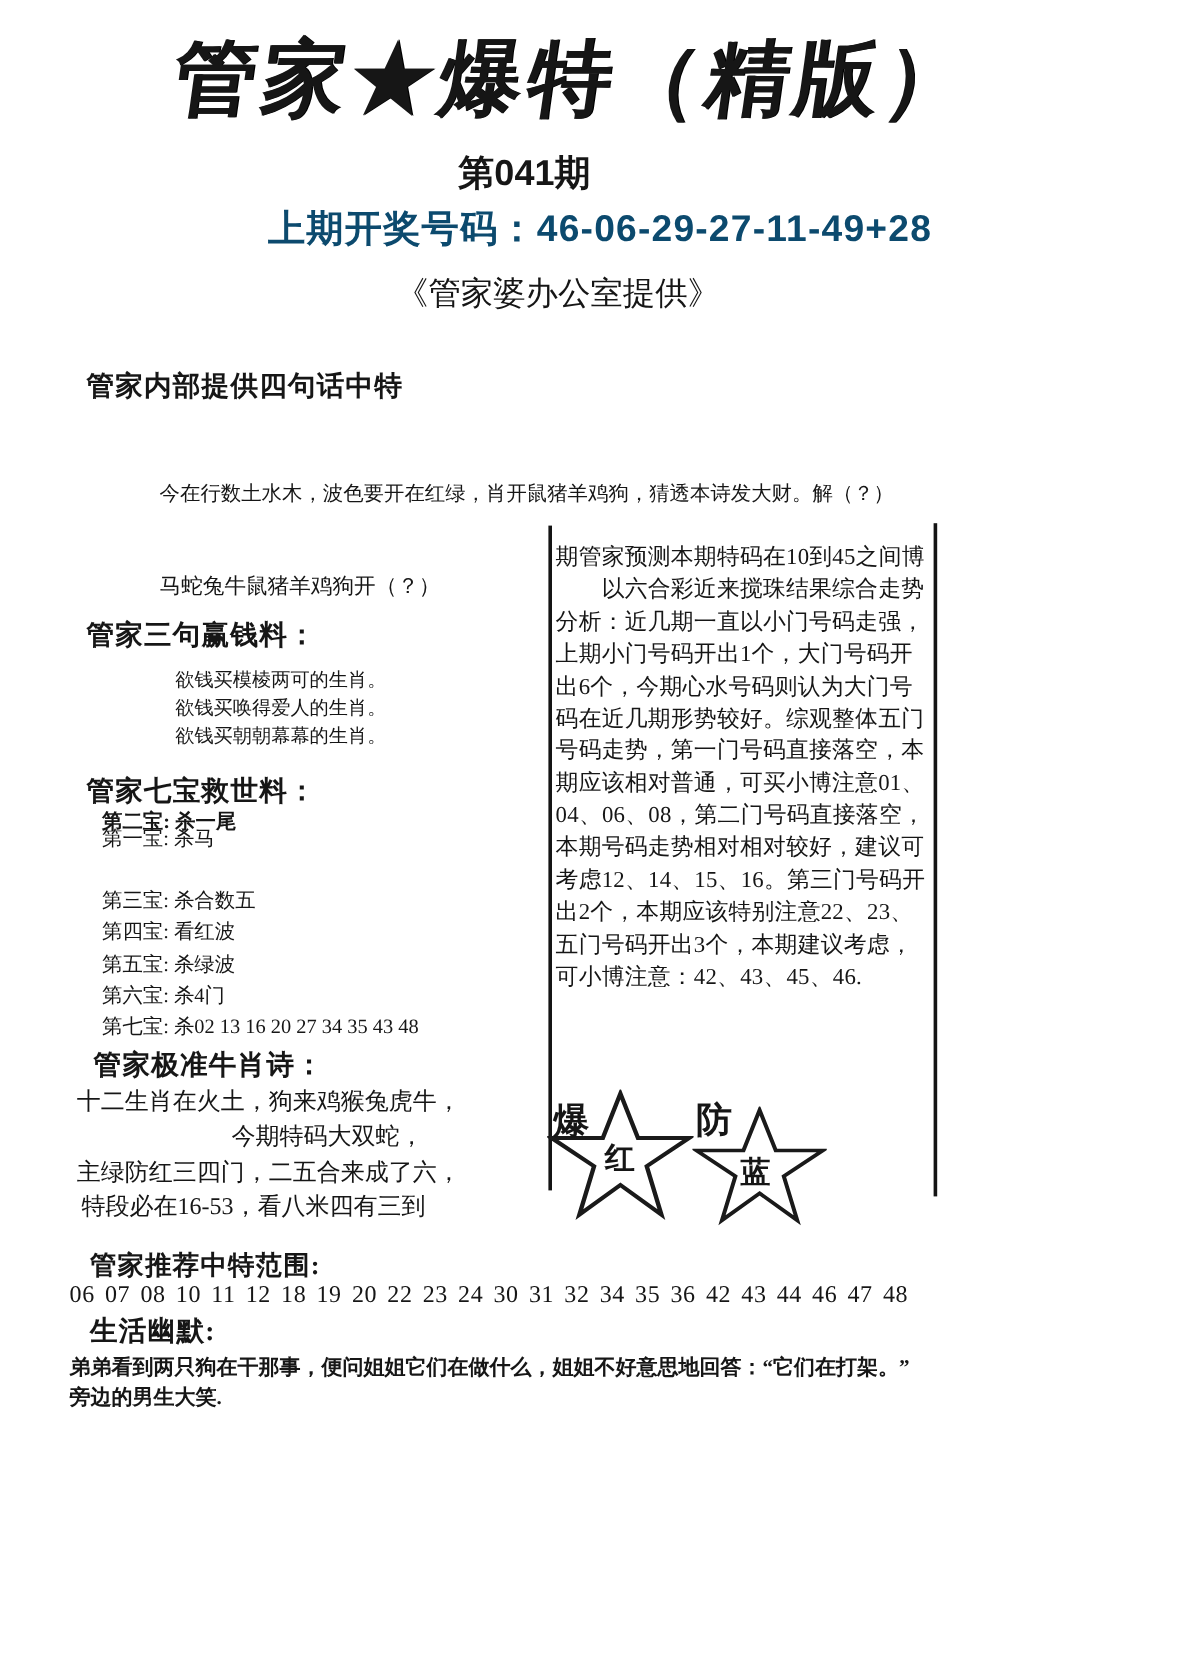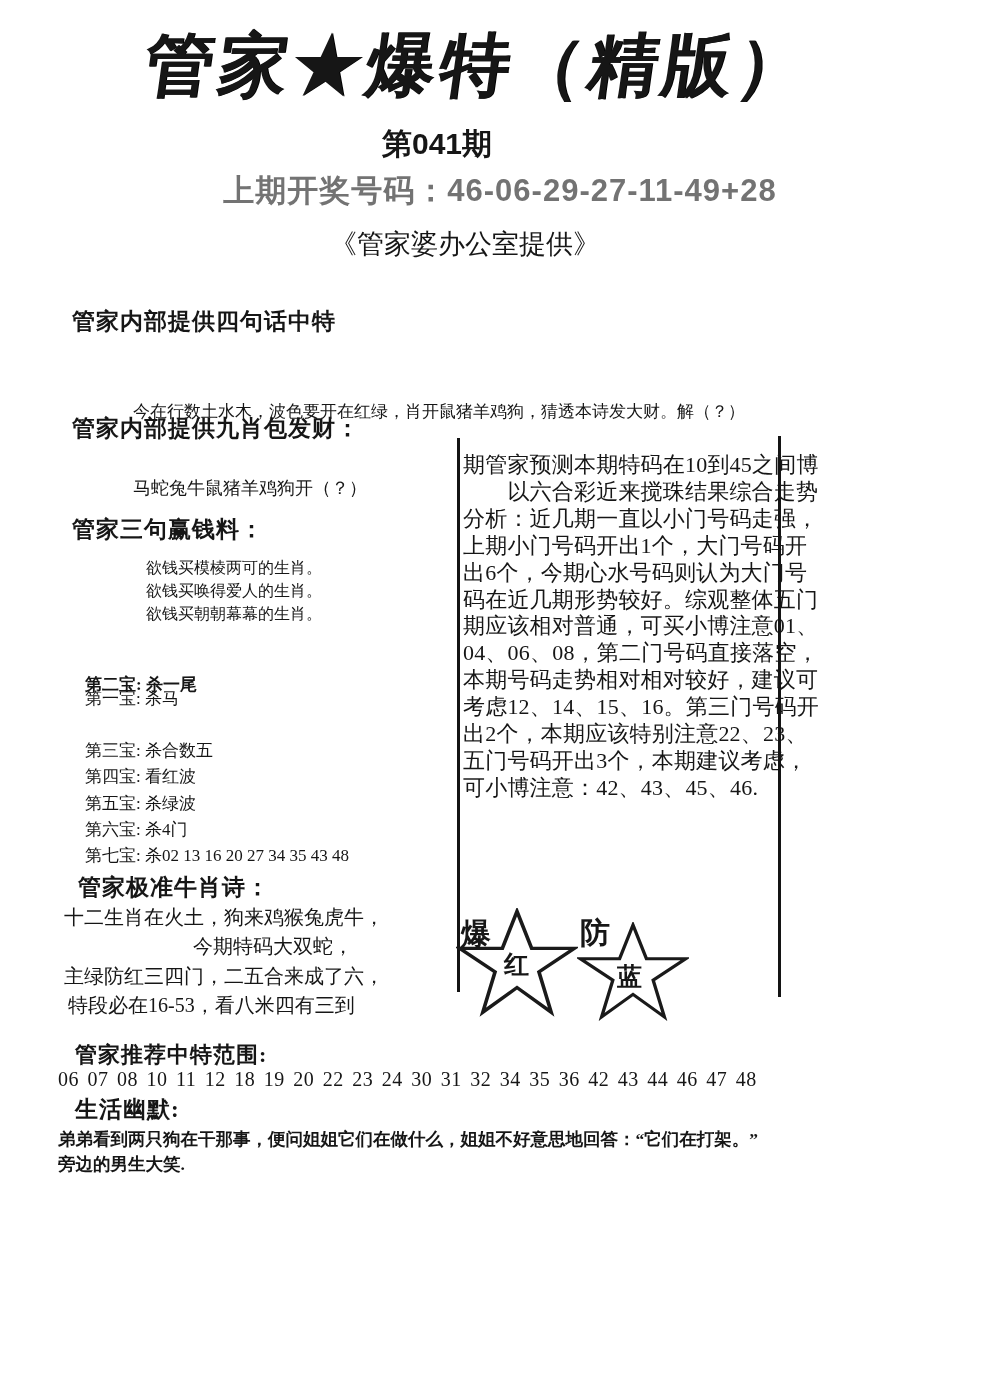--- a/index.html
+++ b/index.html
@@ -27,46 +27,46 @@
   .h1{font-size:23px;font-weight:700;letter-spacing:1px;}
   .body17{font-size:17px;}
   .body18{font-size:18px;}
   .body16{font-size:16px;line-height:22px;}
   .treasure{font-size:17px;line-height:26px;}
   .poemline{font-size:20px;}
   .numbers{font-size:20px;word-spacing:3px;letter-spacing:0.5px;}
   .joke{font-size:17.5px;font-weight:700;}
   
   .vrule{position:absolute;width:3px;background:#141414;}
-  .an-line{font-size:22px;line-height:26.9px;white-space:nowrap;letter-spacing:0.2px;}
+  .an-line{font-size:19px;line-height:26.9px;white-space:nowrap;letter-spacing:0.2px;}
   .star-label-big{font-size:30px;font-weight:700;z-index:3;}
   .star-label-small{font-size:25px;font-weight:700;z-index:3;}
   svg.star{position:absolute;z-index:2;}
 </style>
 </head>
 <body>
 
 <div class="sheet">
 
   <div class="abs main-title">管家★爆特（精版）</div>
   <div class="abs issue">第041期</div>
-  <div class="abs lastdraw" style="color:#737373;">上期开奖号码：46-06-29-27-11-49+28</div>
+  <div class="abs lastdraw" style="color:#0c4a6e;">上期开奖号码：46-06-29-27-11-49+28</div>
   <div class="abs provider">《管家婆办公室提供》</div>
 
   <div class="abs h1" style="top:306px;left:72px;">管家内部提供四句话中特</div>
   <div class="abs body17" style="top:372px;left:133px;margin-top:28px;">今在行数土水木，波色要开在红绿，肖开鼠猪羊鸡狗，猜透本诗发大财。解（？）</div>
 
-  <div class="abs h1" style="top:413px;left:72px;">管家内部提供九肖包发财：</div>
   <div class="abs body18" style="top:476px;left:133px;">马蛇兔牛鼠猪羊鸡狗开（？）</div>
 
   <div class="abs h1" style="top:514px;left:72px;">管家三句赢钱料：</div>
   <div class="abs body16" style="top:557px;left:146px;">欲钱买模棱两可的生肖。</div>
   <div class="abs body16" style="top:580px;left:146px;">欲钱买唤得爱人的生肖。</div>
   <div class="abs body16" style="top:603px;left:146px;">欲钱买朝朝幕幕的生肖。</div>
 
+  <div class="abs h1" style="top:644px;left:72px;">管家七宝救世料：</div>
   <div class="abs treasure" style="top:686px;left:85px;">第一宝: 杀马</div>
   <div class="abs treasure" style="top:672px;left:85px;font-weight:bold;">第二宝: 杀一尾</div>
   <div class="abs treasure" style="top:738px;left:85px;">第三宝: 杀合数五</div>
   <div class="abs treasure" style="top:764px;left:85px;">第四宝: 看红波</div>
   <div class="abs treasure" style="top:791px;left:85px;">第五宝: 杀绿波</div>
   <div class="abs treasure" style="top:817px;left:85px;">第六宝: 杀4门</div>
   <div class="abs treasure" style="top:843px;left:85px;">第七宝: 杀02 13 16 20 27 34 35 43 48</div>
 
   <div class="abs h1" style="top:872px;left:78px;">管家极准牛肖诗：</div>
   <div class="abs poemline" style="top:904px;left:64px;">十二生肖在火土，狗来鸡猴兔虎牛，</div>
@@ -77,20 +77,21 @@
   <div class="vrule" style="left:457px;top:438px;height:554px;"></div>
   <div class="vrule" style="left:778px;top:436px;height:561px;"></div>
 
   <div class="abs" style="top:452px;left:463px;">
     <div class="an-line">期管家预测本期特码在10到45之间博</div>
     <div class="an-line">　　以六合彩近来搅珠结果综合走势</div>
     <div class="an-line">分析：近几期一直以小门号码走强，</div>
     <div class="an-line">上期小门号码开出1个，大门号码开</div>
     <div class="an-line">出6个，今期心水号码则认为大门号</div>
     <div class="an-line">码在近几期形势较好。综观整体五门</div>
+    <div class="an-line">号码走势，第一门号码直接落空，本</div>
     <div class="an-line">期应该相对普通，可买小博注意01、</div>
     <div class="an-line">04、06、08，第二门号码直接落空，</div>
     <div class="an-line">本期号码走势相对相对较好，建议可</div>
     <div class="an-line">考虑12、14、15、16。第三门号码开</div>
     <div class="an-line">出2个，本期应该特别注意22、23、</div>
     <div class="an-line">五门号码开出3个，本期建议考虑，</div>
     <div class="an-line">可小博注意：42、43、45、46.</div>
   </div>
 
   <svg class="star" style="left:456px;top:908px;" width="122" height="112" viewBox="0 0 100 100" preserveAspectRatio="none">

